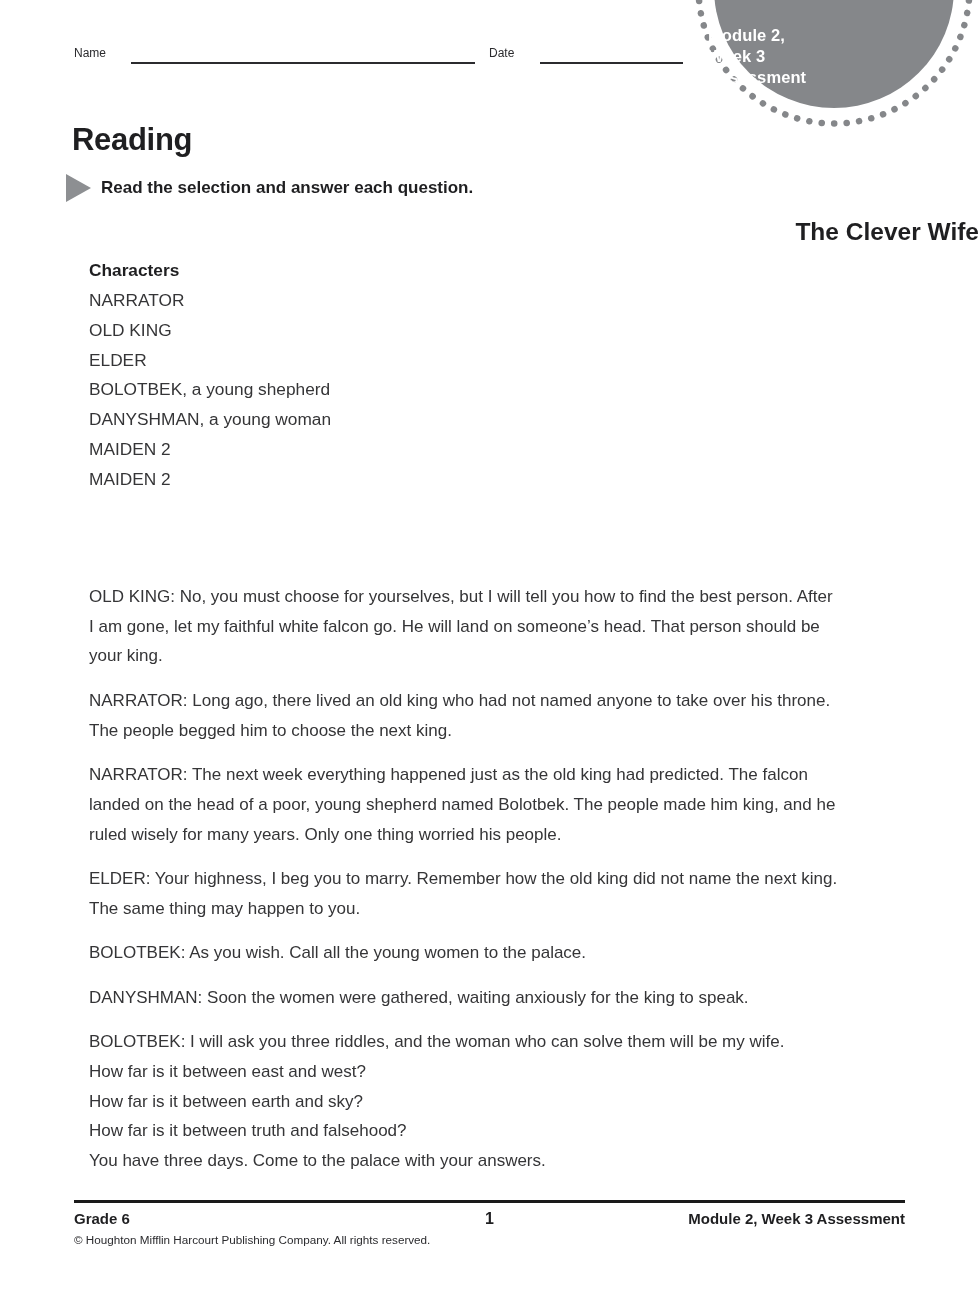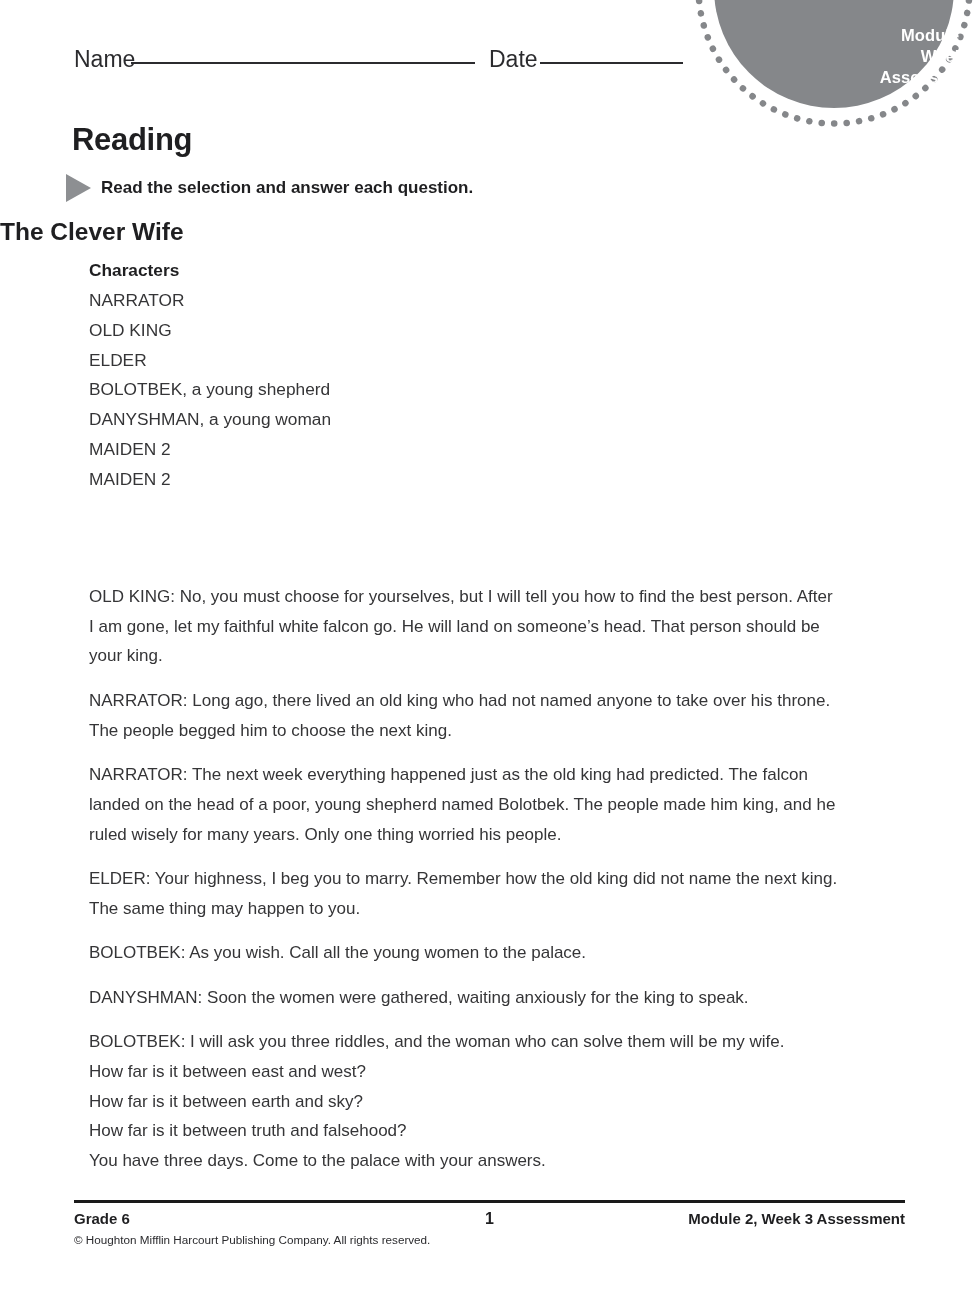--- a/index.html
+++ b/index.html
@@ -7,32 +7,32 @@
   .page {
     position:relative;
     width:979px; height:1289px;
     margin:0 auto;
     background:#ffffff;
     overflow:hidden;
     font-family:"Liberation Sans", sans-serif;
     color:#232325;
   }
   
-  .fld-label { position:absolute; font-size:23px; color:#2b2b2e; }
+  .fld-label { position:absolute; font-size:12px; color:#2b2b2e; }
   .name-label { left:74px; top:46px; }
   .date-label { left:489px; top:46px; }
   .write-line { position:absolute; height:0; border-top:2px solid #2b2b2e; }
   .name-line { left:131px; top:62px; width:344px; }
   .date-line { left:540px; top:62px; width:143px; }
 
   
   .badge-svg { position:absolute; left:680px; top:0; width:300px; height:155px; }
   .badge-text {
-    position:absolute; left:738px; top:25px; width:240px;
-    text-align:right; color:#ffffff; font-weight:bold;
+    position:absolute; left:708px; top:25px; width:240px;
+    text-align:left; color:#ffffff; font-weight:bold;
     font-size:16.5px; line-height:21px; white-space:pre-line;
     letter-spacing:0.1px;
   }
 
   
   .page-title {
     position:absolute; left:72px; top:122px;
     font-size:31px; font-weight:bold; letter-spacing:-0.3px; color:#1f1f21;
   }
   .tri {
@@ -41,21 +41,21 @@
     border-left:25px solid #8d8f92;
   }
   .direction {
     position:absolute; left:101px; top:178px;
     font-size:17px; font-weight:bold; color:#1f1f21;
   }
 
   
   .story-title {
     position:absolute; left:0; top:218px; width:979px;
-    text-align:left; font-size:24.5px; font-weight:bold; color:#1f1f21;
+    text-align:right; font-size:24.5px; font-weight:bold; color:#1f1f21;
   }
   .characters {
     position:absolute; left:89px; top:256px;
     font-size:17.3px; line-height:29.85px; color:#353537;
   }
   .char-heading { font-weight:bold; color:#1f1f21; }
   .scene {
     position:absolute; left:89px; top:501px;
     font-size:17.3px; line-height:30px; font-weight:bold; color:#1f1f21;
   }

